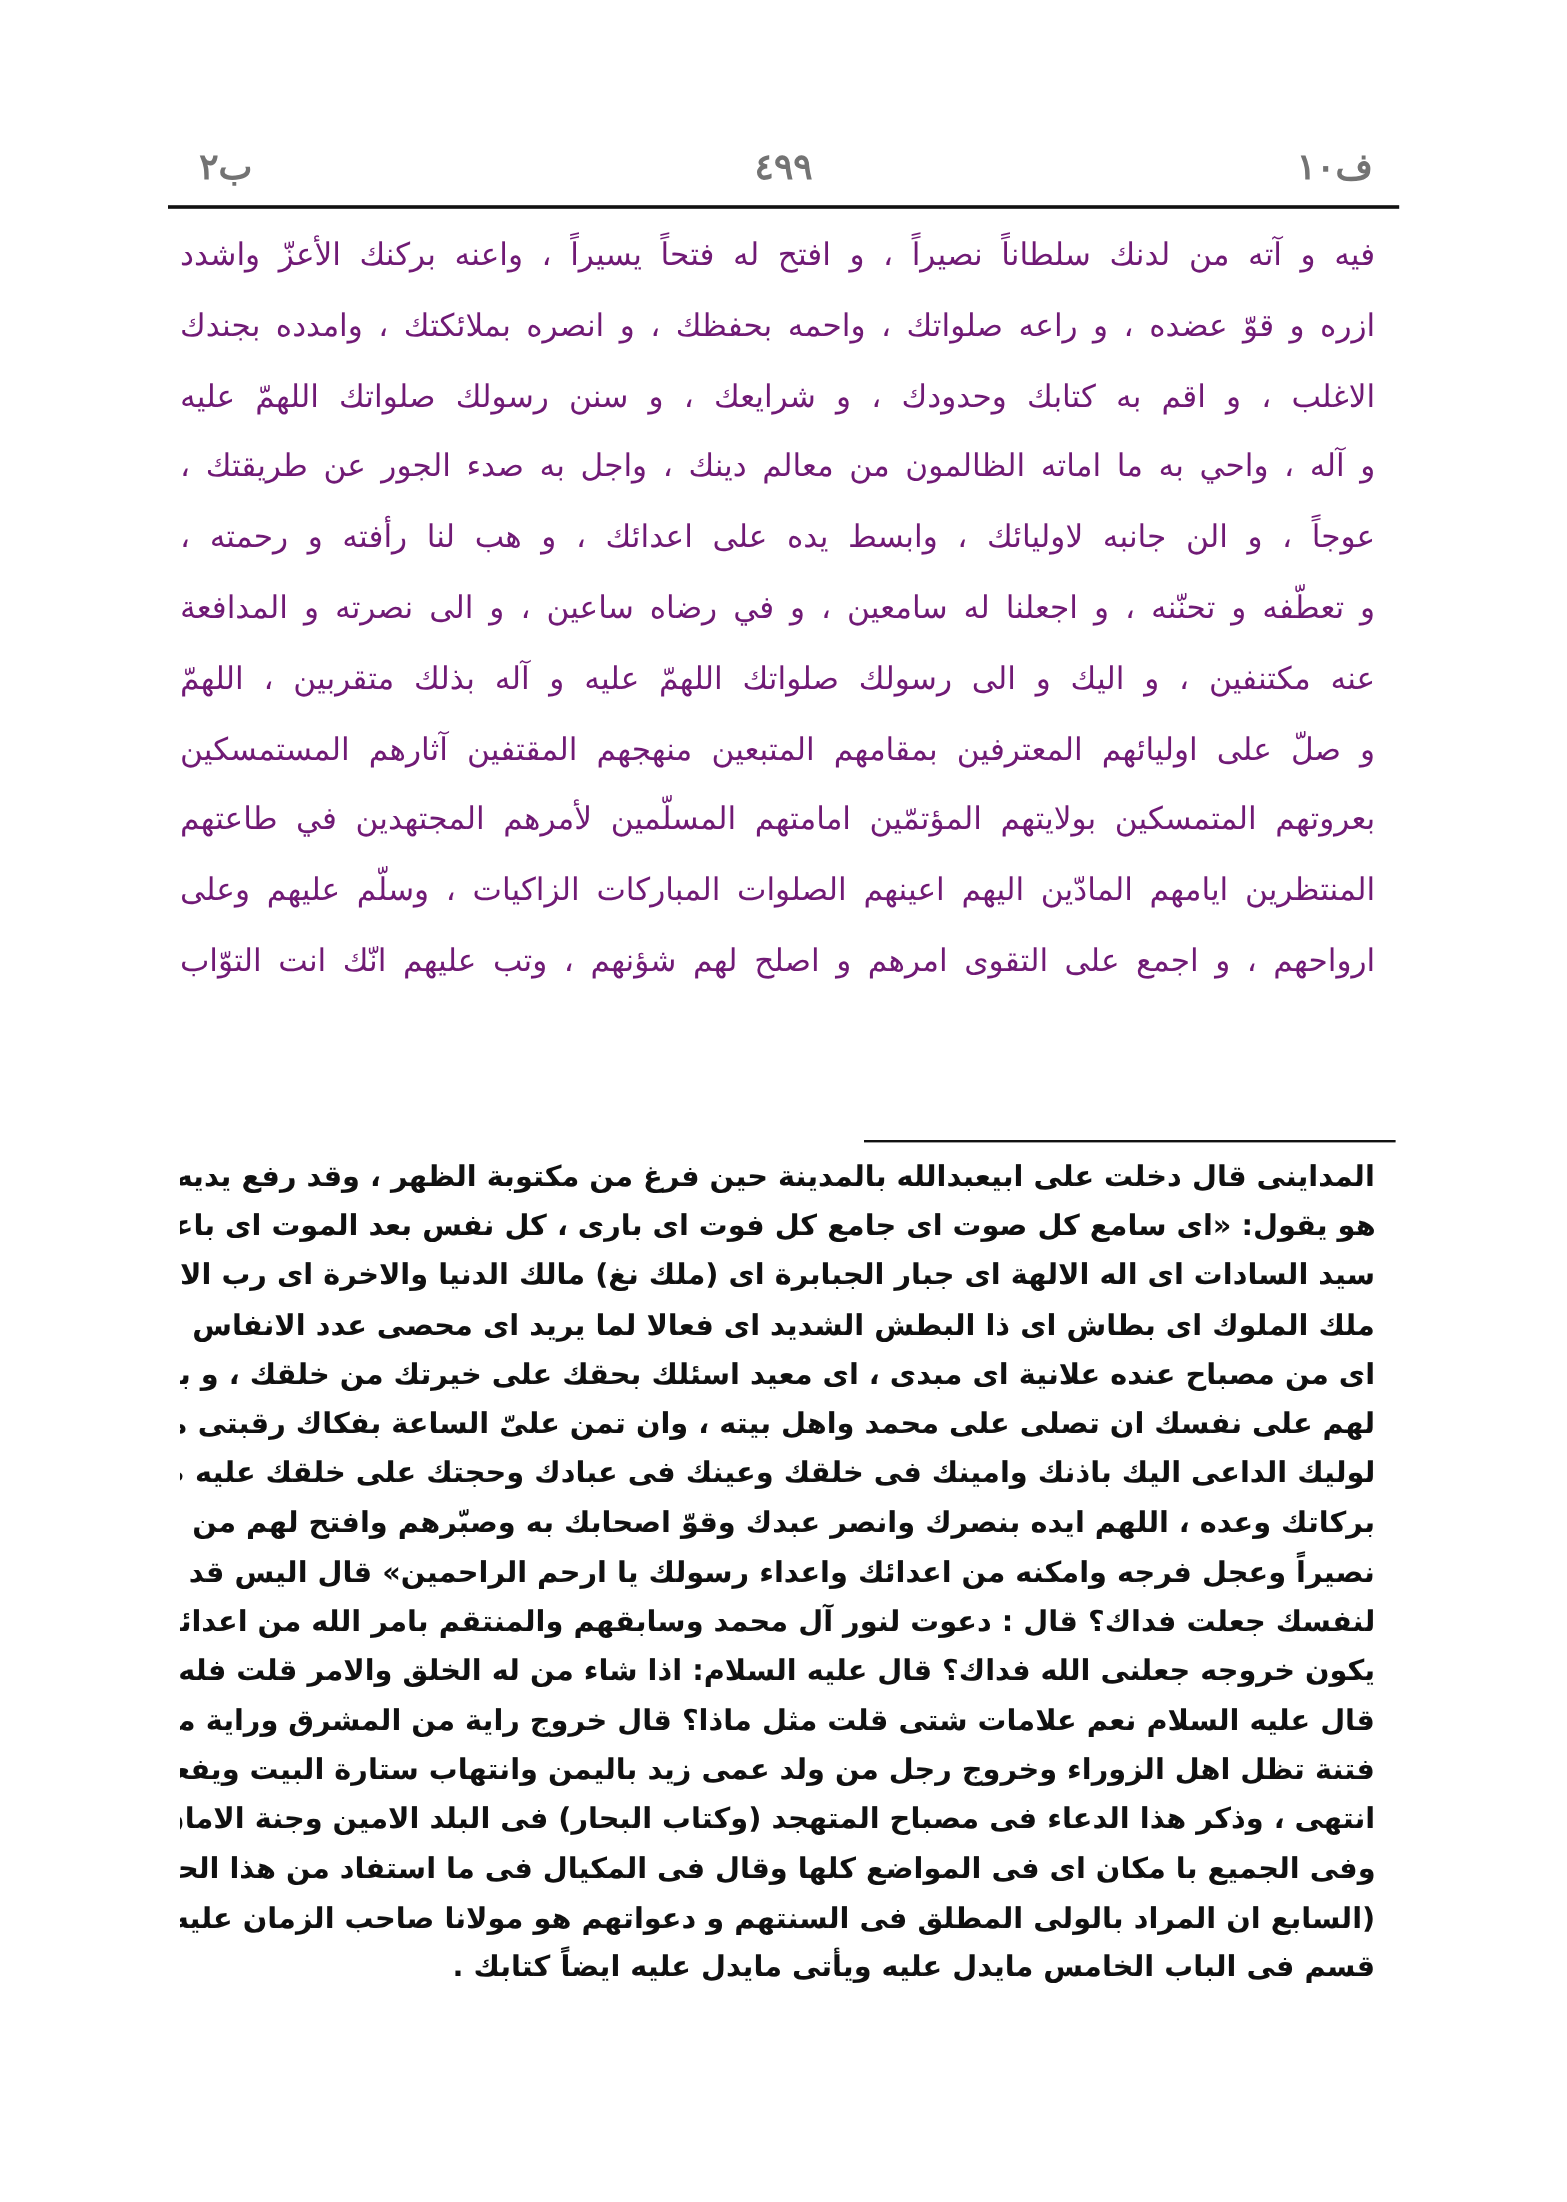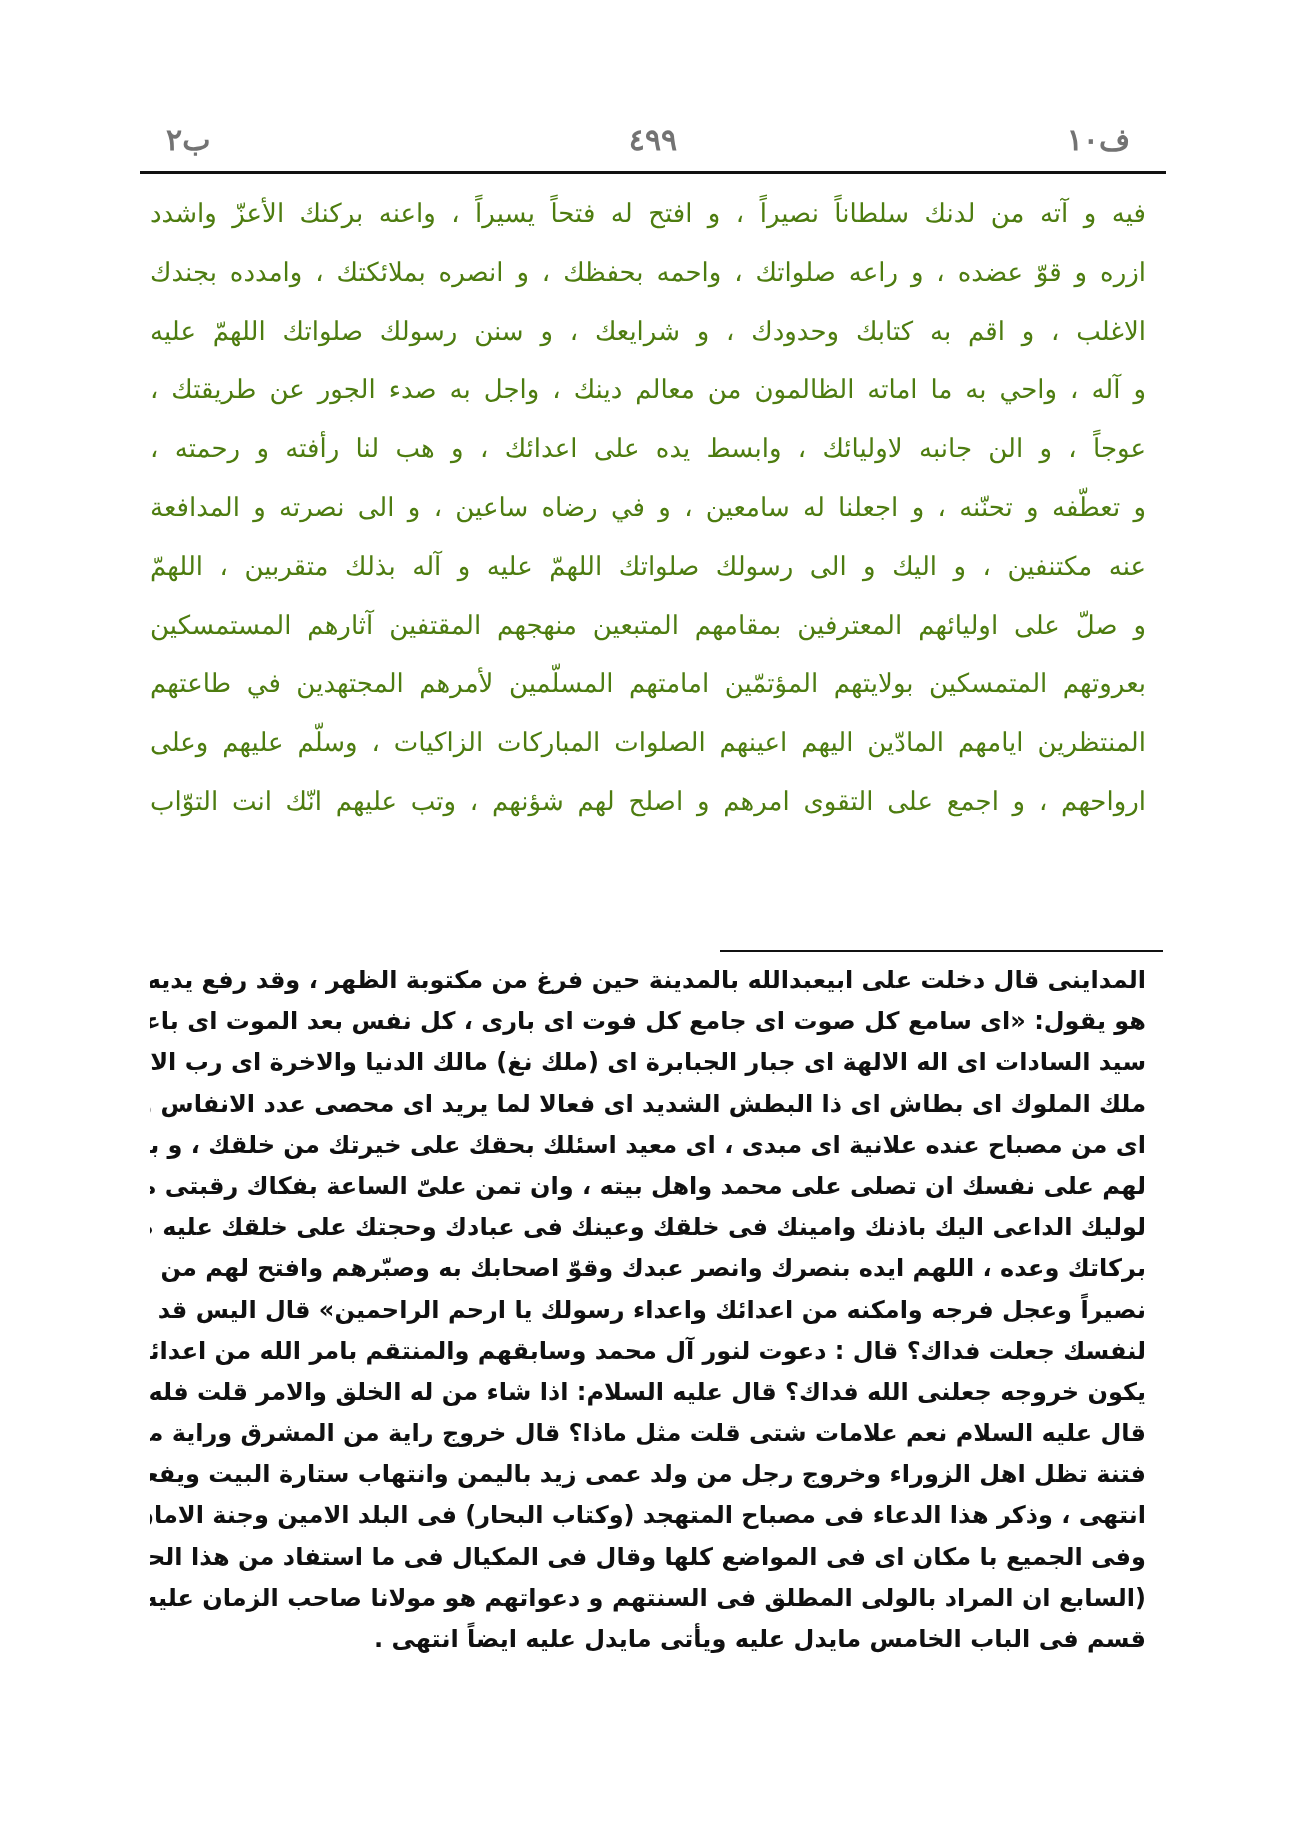--- a/index.html
+++ b/index.html
@@ -31,21 +31,21 @@
     }
     .header span {
       position: absolute;
       top: 0;
       font-family: "DejaVu Serif", serif;
       font-weight: bold;
       font-size: 30px;
       line-height: 44px;
       color: #737373;
     }
-    .hdr-right { right: 36px; }
+    .hdr-right { right: 22px; }
     .hdr-center { left: 50%; transform: translateX(-50%); }
     .hdr-left { left: 26px; }
     .header-rule {
       position: absolute;
       left: 140px;
       top: 171px;
       width: 1026px;
       height: 3px;
       background: #111;
     }
@@ -58,21 +58,21 @@
     }
     .body-line {
       height: 58.8px;
       line-height: 58.8px;
       font-family: "DejaVu Serif", serif;
       font-size: 26px;
       text-align: justify;
       text-align-last: justify;
       white-space: nowrap;
       overflow: hidden;
-      color: #4d7c0f;
+      color: #701a75;
     }
     .footnote-rule {
       position: absolute;
       left: 720px;
       top: 950px;
       width: 443px;
       height: 2px;
       background: #111;
     }
     .footnotes {
@@ -136,16 +136,16 @@
     <div class="fn-line">لوليك الداعى اليك باذنك وامينك فى خلقك وعينك فى عبادك وحجتك على خلقك عليه صلواتك و</div>
     <div class="fn-line">بركاتك وعده ، اللهم ايده بنصرك وانصر عبدك وقوّ اصحابك به وصبّرهم وافتح لهم من لدنك سلطاناً</div>
     <div class="fn-line">نصيراً وعجل فرجه وامكنه من اعدائك واعداء رسولك يا ارحم الراحمين» قال اليس قد دعوت</div>
     <div class="fn-line">لنفسك جعلت فداك؟ قال : دعوت لنور آل محمد وسابقهم والمنتقم بامر الله من اعدائهم قلت متى</div>
     <div class="fn-line">يكون خروجه جعلنى الله فداك؟ قال عليه السلام: اذا شاء من له الخلق والامر قلت فله علامة قبل ذلك؟</div>
     <div class="fn-line">قال عليه السلام نعم علامات شتى قلت مثل ماذا؟ قال خروج راية من المشرق وراية من المغرب ، و</div>
     <div class="fn-line">فتنة تظل اهل الزوراء وخروج رجل من ولد عمى زيد باليمن وانتهاب ستارة البيت ويفعل الله ما يشاء ،</div>
     <div class="fn-line">انتهى ، وذكر هذا الدعاء فى مصباح المتهجد (وكتاب البحار) فى البلد الامين وجنة الامان والاختيار</div>
     <div class="fn-line">وفى الجميع با مكان اى فى المواضع كلها وقال فى المكيال فى ما استفاد من هذا الحديث والدعاء</div>
     <div class="fn-line">(السابع ان المراد بالولى المطلق فى السنتهم و دعواتهم هو مولانا صاحب الزمان عليه السلام و</div>
-    <div class="fn-line last">قسم فى الباب الخامس مايدل عليه ويأتى مايدل عليه ايضاً انتهى .</div>
+    <div class="fn-line last">قسم فى الباب الخامس مايدل عليه ويأتى مايدل عليه ايضاً كتابك .</div>
   </div>
 
 </div>
 
 </body></html>

